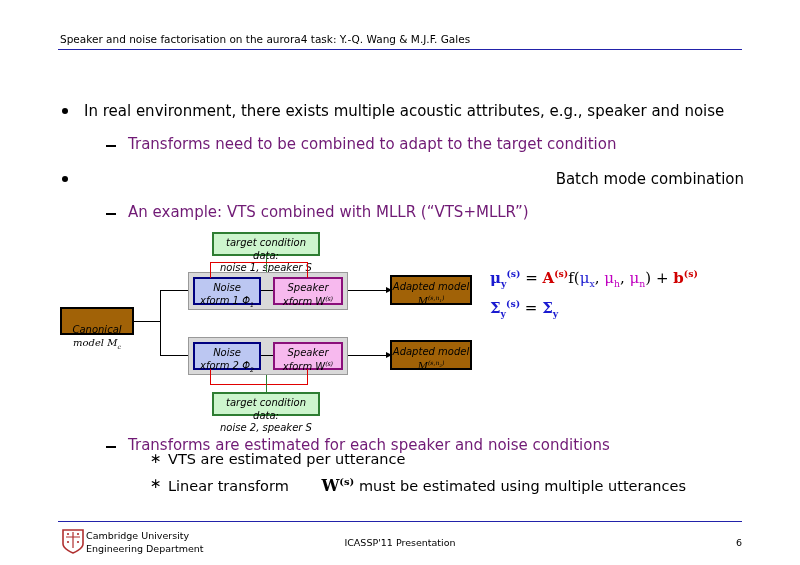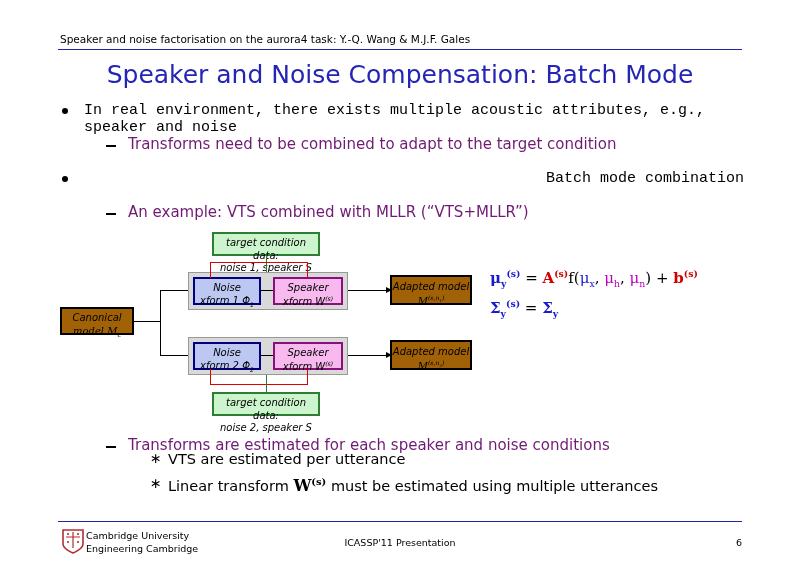--- a/index.html
+++ b/index.html
@@ -46,21 +46,20 @@
     text-align: center;
     font-size: 25px;
     color: #2525b5;
     font-family: "DejaVu Sans", sans-serif;
   }
   
   .bullet1 {
     position: absolute;
     font-size: 15px;
     color: #000;
-    font-family: Liberation Mono, monospace;
   }
   .bullet1 .dot {
     position: absolute;
     left: -22px;
     top: 6px;
     width: 6px;
     height: 6px;
     border-radius: 50%;
     background: #000;
   }
@@ -208,21 +207,20 @@
     font-size: 9.5px;
   }
 </style>
 </head>
 <body>
 
 <div class="slide">
 
   <div class="header-text">Speaker and noise factorisation on the aurora4 task: Y.-Q. Wang &amp; M.J.F. Gales</div>
   <div class="header-rule"></div>
-  <div class="title">Speaker and Noise Compensation: Batch Mode</div>
 
   <div class="bullet1" style="left:84px; top:102px; width:660px;">
     <span class="dot"></span>
     <span>In real environment, there exists multiple acoustic attributes, e.g., speaker and noise</span>
   </div>
 
   <div class="bullet2" style="left:128px; top:135px; width:620px;">
     <span class="dash"></span>
     <span>Transforms need to be combined to adapt to the target condition</span>
   </div>
@@ -284,21 +282,21 @@
     </div>
     <div class="conn" style="left:288px; top:123px; width:42px; height:1.2px;"></div>
     <div class="conn" style="left:326px; top:120px; width:6px; height:6px; clip-path:polygon(0 0,100% 50%,0 100%);"></div>
 
     <div class="green-line" style="left:206px; top:143px; height:18px;"></div>
     <div class="box box-green" style="left:152px; top:160px; width:108px; height:24px; padding-top:3px;">
       <div>target condition data:</div>
       <div>noise 2, speaker S</div>
     </div>
 
-    <div class="box box-white" style="left:0px; top:75px; width:74px; height:28px; padding-top:3px;">
+    <div class="box box-white" style="left:0px; top:75px; width:74px; height:28px; padding-top:15px;">
       <div>Canonical</div>
       <div class="mono-math"><span>model M</span><sub class="s">c</sub></div>
     </div>
 
     <div class="conn" style="left:74px; top:88.5px; width:26px; height:1.2px;"></div>
     <div class="conn" style="left:100px; top:58px; width:1.2px; height:66px;"></div>
     <div class="conn" style="left:100px; top:58px; width:28px; height:1.2px;"></div>
     <div class="conn" style="left:100px; top:123px; width:28px; height:1.2px;"></div>
   </div>
 
@@ -322,32 +320,32 @@
     <span>Transforms are estimated for each speaker and noise conditions</span>
   </div>
 
   <div class="bullet3" style="left:168px; top:451px; width:580px;">
     <span class="star">∗</span>
     <span>VTS are estimated per utterance</span>
   </div>
 
   <div class="bullet3" style="left:168px; top:476px; width:580px;">
     <span class="star">∗</span>
-    <span>Linear transform </span><span class="mono-math bold" style="font-size:16px;"><span>W</span><sup class="s">(s)</sup></span><span> must be estimated using multiple utterances</span>
+    <span>Linear transform </span><span class="mono-math bold" style="font-size:16px;margin-left:28px;"><span>W</span><sup class="s">(s)</sup></span><span> must be estimated using multiple utterances</span>
   </div>
 
   <div class="footer-rule"></div>
   <svg class="crest" viewBox="0 0 24 26">
     <path d="M2 2 H22 V16 C22 21 12 25 12 25 C12 25 2 21 2 16 Z" fill="#ffffff" stroke="#b03030" stroke-width="1.6"></path>
     <path d="M12 4 L12 20 M5 9 H19" stroke="#b03030" stroke-width="1.2"></path>
     <circle cx="7" cy="6" r="1.1" fill="#b03030"></circle>
     <circle cx="17" cy="6" r="1.1" fill="#b03030"></circle>
     <circle cx="7" cy="14" r="1.1" fill="#b03030"></circle>
     <circle cx="17" cy="14" r="1.1" fill="#b03030"></circle>
   </svg>
   <div class="footer-left">
     <div>Cambridge University</div>
-    <div>Engineering Cambridge</div>
+    <div>Engineering Department</div>
   </div>
   <div class="footer-center">ICASSP'11 Presentation</div>
   <div class="footer-page">6</div>
 
 </div>
 
 </body></html>

